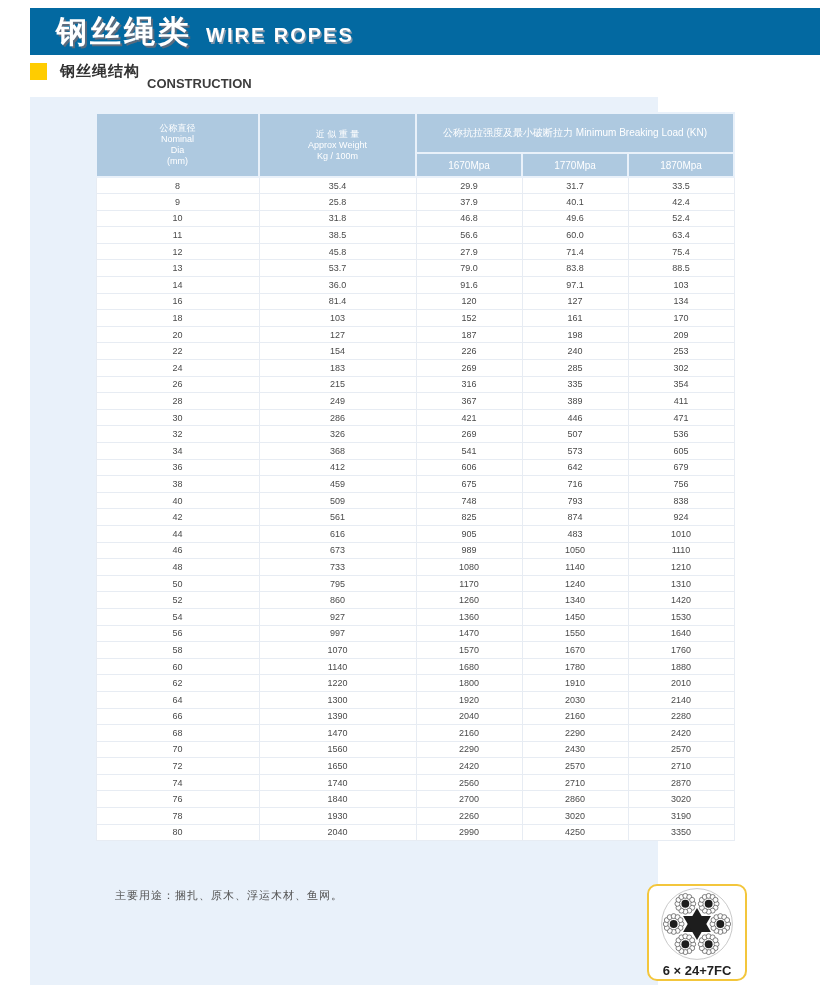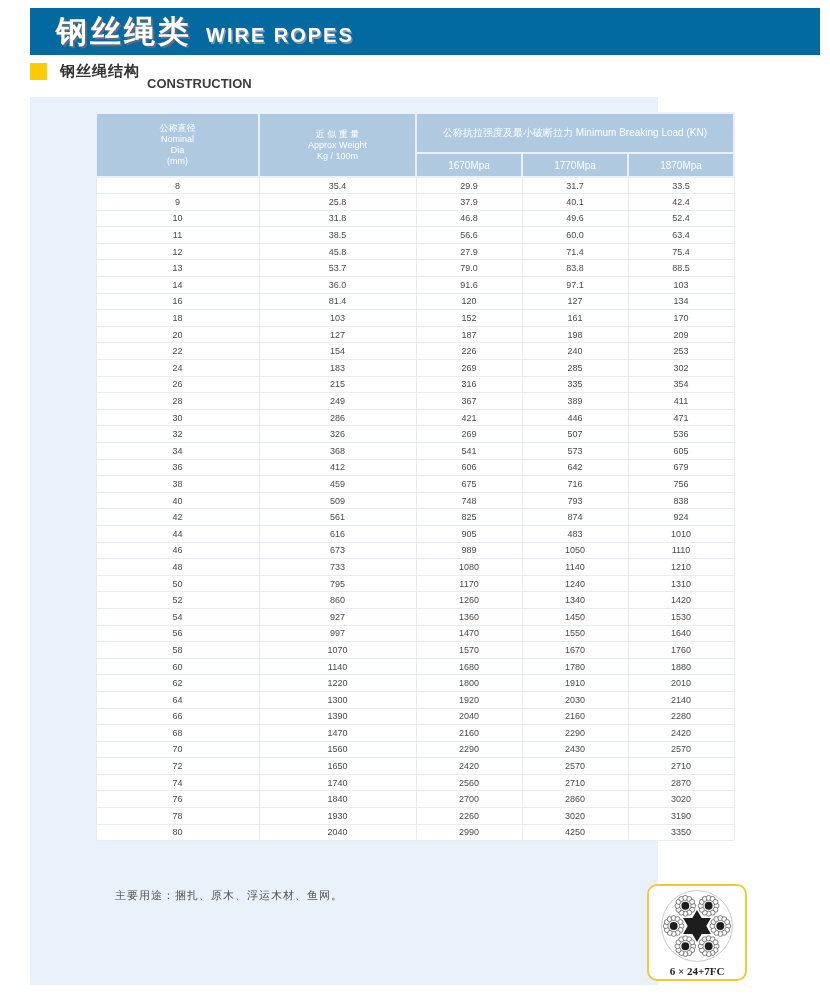--- a/index.html
+++ b/index.html
@@ -39,21 +39,21 @@
   tbody td { background:#ffffff; border:1px solid #e7ecf3; height:16.6px;
     text-align:center; font-size:9px; color:#4a4a4a; padding:0; }
 
   
   .usage { position:absolute; left:65px; top:791px; font-size:11px; color:#555555; letter-spacing:1px;margin-left:20px; }
 
   
   .rope-box { position:absolute; left:617px; top:787px; width:100px; height:97px;
     background:#ffffff; border:2px solid #f3c63c; border-radius:10px;
     display:flex; flex-direction:column; align-items:center; justify-content:center; }
-  .rope-label { font-size:11px; font-weight:bold; color:#222222; margin-top:2px;font-family:Liberation Serif, serif; }
+  .rope-label { font-size:13px; font-weight:bold; color:#222222; margin-top:2px; }
 </style>
 </head>
 <body>
 
 <div class="page">
 
   <div class="banner">
     <span class="banner-zh">钢丝绳类</span>
     <span class="banner-en">WIRE ROPES</span>
   </div>

